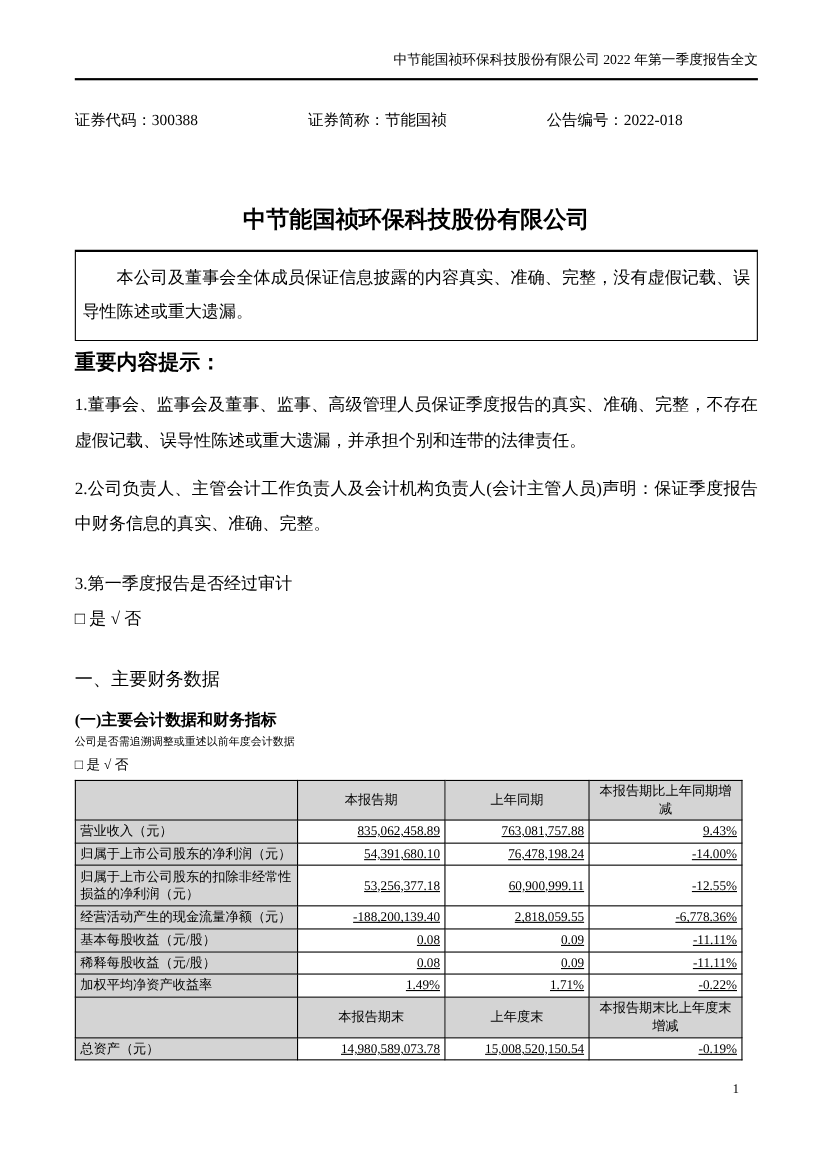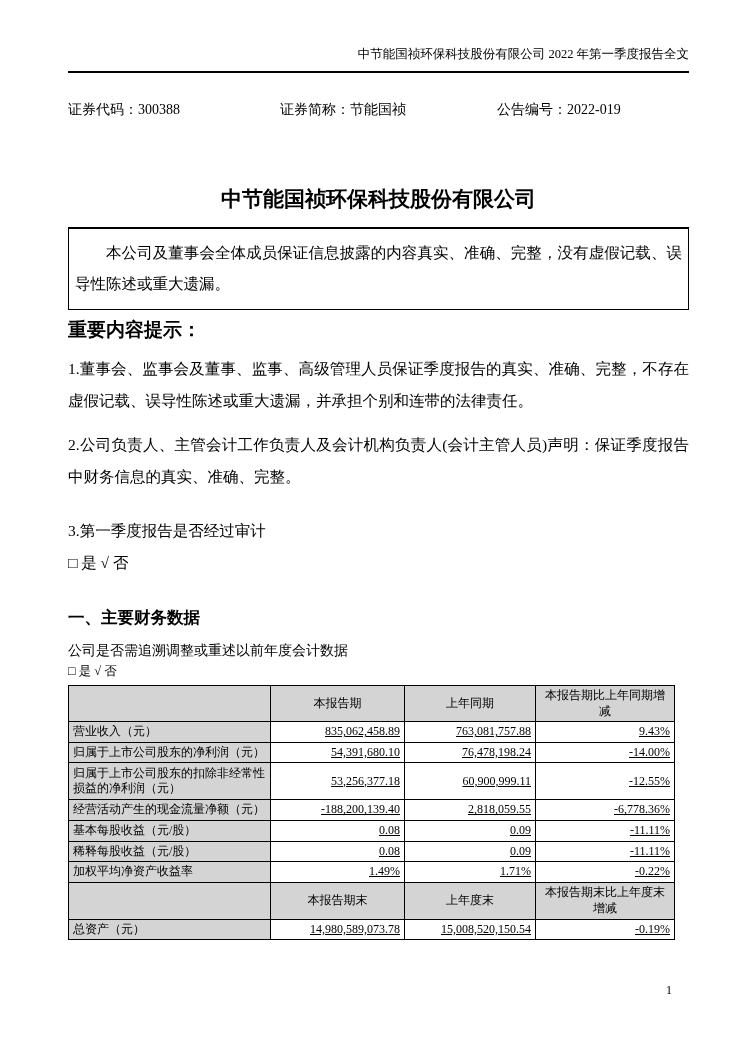--- a/index.html
+++ b/index.html
@@ -73,30 +73,30 @@
     font-size: 15.5px;
     line-height: 31.5px;
     text-align: justify;
   }
   .single-line { margin-top: 28px; font-size: 15.5px; line-height: 21px; }
   .checkbox-line { margin-top: 11px; font-size: 15.5px; line-height: 21px; }
 
   .section-heading {
     margin-top: 34px;
     font-size: 16.5px;
-    font-weight: bold;
+    font-weight: normal;
     line-height: 22px;
   }
   .sub-heading {
     margin-top: 17px;
     font-size: 14.5px;
     font-weight: bold;
     line-height: 19px;
   }
-  .restate-q { margin-top: 13px; font-size: 14px; line-height: 17px; }
+  .restate-q { margin-top: 1px; font-size: 10px; line-height: 17px; }
   .restate-a { margin-top: 4px;  font-size: 12.5px; line-height: 17px; }
 
   table.fin {
     margin-top: 5px;
     border-collapse: collapse;
     table-layout: fixed;
     width: 606px;
     font-size: 12px;
     line-height: 1.3;
   }
@@ -124,34 +124,35 @@
 
 <div class="page">
   <div class="content">
 
     <div class="doc-header">中节能国祯环保科技股份有限公司 2022 年第一季度报告全文</div>
     <div class="rule"></div>
 
     <div class="info-row">
       <span class="code">证券代码：300388</span>
       <span class="sname">证券简称：节能国祯</span>
-      <span class="anno">公告编号：2022-019</span>
+      <span class="anno">公告编号：2022-018</span>
     </div>
 
     <div class="title-company">中节能国祯环保科技股份有限公司</div>
 
     <div class="notice-box">本公司及董事会全体成员保证信息披露的内容真实、准确、完整，没有虚假记载、误导性陈述或重大遗漏。</div>
 
     <div class="important-heading">重要内容提示：</div>
     <div class="para">1.董事会、监事会及董事、监事、高级管理人员保证季度报告的真实、准确、完整，不存在虚假记载、误导性陈述或重大遗漏，并承担个别和连带的法律责任。</div>
     <div class="para">2.公司负责人、主管会计工作负责人及会计机构负责人(会计主管人员)声明：保证季度报告中财务信息的真实、准确、完整。</div>
     <div class="single-line">3.第一季度报告是否经过审计</div>
     <div class="checkbox-line">□ 是 √ 否</div>
 
     <div class="section-heading">一、主要财务数据</div>
+    <div class="sub-heading">(一)主要会计数据和财务指标</div>
     <div class="restate-q">公司是否需追溯调整或重述以前年度会计数据</div>
     <div class="restate-a">□ 是 √ 否</div>
 
     <table class="fin">
       <colgroup>
         <col style="width:202px">
           <col style="width:134px">
           <col style="width:131px">
           <col style="width:139px">
       </colgroup>

